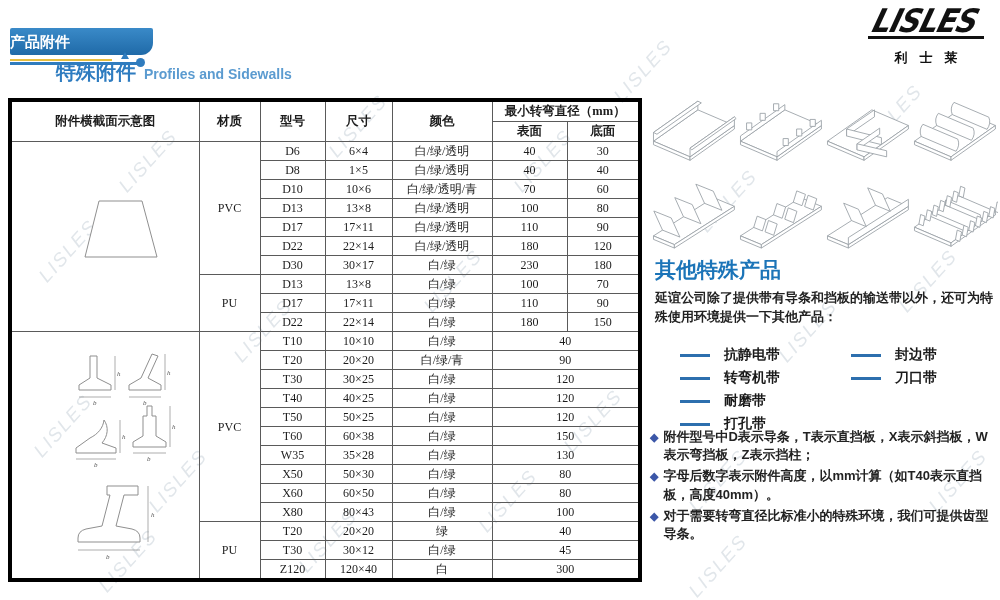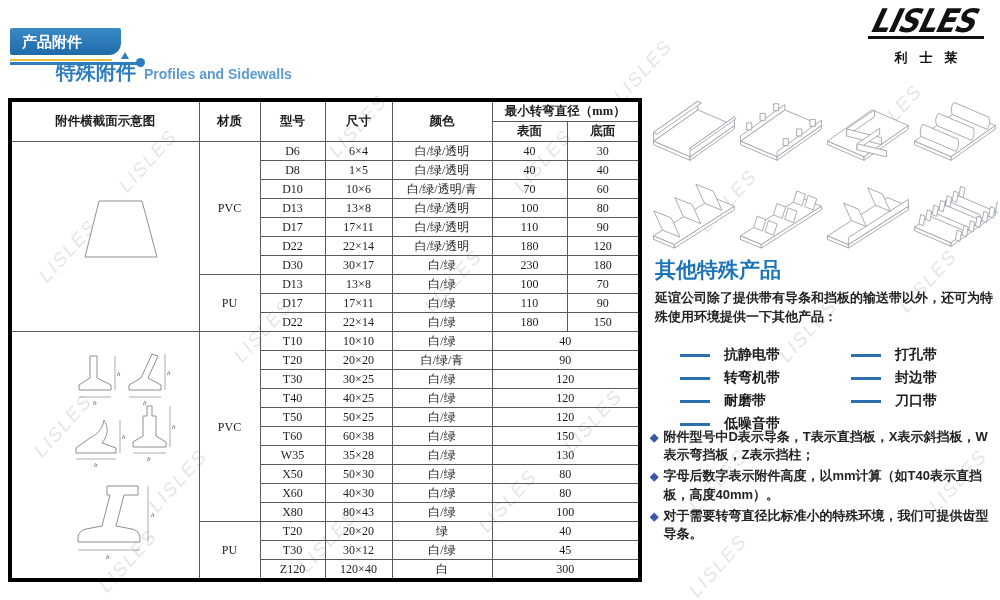--- a/index.html
+++ b/index.html
@@ -2,23 +2,23 @@
 <html><head>
 <meta charset="utf-8">
 <style>
   html,body{margin:0;padding:0;background:#fff;}
   .page{position:relative;width:1000px;height:600px;background:#fff;overflow:hidden;
         font-family:"Liberation Sans",sans-serif;color:#222;}
   
   .wm{position:absolute;color:#c9d2da;opacity:.55;font-size:19px;font-style:italic;
       letter-spacing:2px;transform:rotate(-48deg);white-space:nowrap;pointer-events:none;z-index:0;}
   
-  .banner{position:absolute;left:10px;top:28px;width:111px;height:27px;z-index:2;
+  .banner{position:absolute;left:10px;top:28px;width:143px;height:27px;z-index:2;
           background:linear-gradient(180deg,#3a8ac8,#1f6aa8);color:#fff;font-size:15px;
-          font-weight:bold;line-height:27px;padding-left:12px;border-radius:2px 2px 12px 2px;box-sizing:border-box;}
+          font-weight:bold;line-height:27px;border-radius:2px 2px 12px 2px;box-sizing:border-box;}
   .gold-line{position:absolute;left:10px;top:59px;width:102px;height:2px;background:#e5bd3f;z-index:2;}
   .blue-line{position:absolute;left:10px;top:62px;width:130px;height:3px;background:#2f7cbe;z-index:2;}
   .blue-dot{position:absolute;left:136px;top:58px;width:9px;height:9px;border-radius:50%;background:#2f7cbe;z-index:2;}
   .blue-tri{position:absolute;left:121px;top:52px;width:0;height:0;z-index:2;
             border-left:4px solid transparent;border-right:4px solid transparent;border-bottom:7px solid #2f7cbe;}
   
   .title-row{position:absolute;left:8px;top:59px;z-index:2;white-space:nowrap;}
   .title-cn{font-size:20px;font-weight:bold;color:#2e7cc0;padding-left:48px;}
   .title-en{font-size:14px;font-weight:bold;color:#5b9bd0;margin-left:8px;}
   .subtitle{position:absolute;left:8px;top:81px;z-index:2;font-size:13px;font-weight:bold;color:#1a1a1a;}
@@ -263,21 +263,21 @@
           <td colspan="2">130</td>
         </tr>
         <tr>
           <td>X50</td>
           <td>50×30</td>
           <td>白/绿</td>
           <td colspan="2">80</td>
         </tr>
         <tr>
           <td>X60</td>
-          <td>40×30</td>
+          <td>60×50</td>
           <td>白/绿</td>
           <td colspan="2">80</td>
         </tr>
         <tr>
           <td>X80</td>
           <td>80×43</td>
           <td>白/绿</td>
           <td colspan="2">100</td>
         </tr>
         <tr>
@@ -400,24 +400,20 @@
         <span class="dash"></span>
         <span class="lbl">抗静电带</span>
       </div>
     <div class="product">
         <span class="dash"></span>
         <span class="lbl">转弯机带</span>
       </div>
     <div class="product">
         <span class="dash"></span>
         <span class="lbl">耐磨带</span>
-      </div>
-    <div class="product">
-        <span class="dash"></span>
-        <span class="lbl">低噪音带</span>
       </div>
     <div class="product">
         <span class="dash"></span>
         <span class="lbl">打孔带</span>
       </div>
     <div class="product">
         <span class="dash"></span>
         <span class="lbl">封边带</span>
       </div>
     <div class="product">

